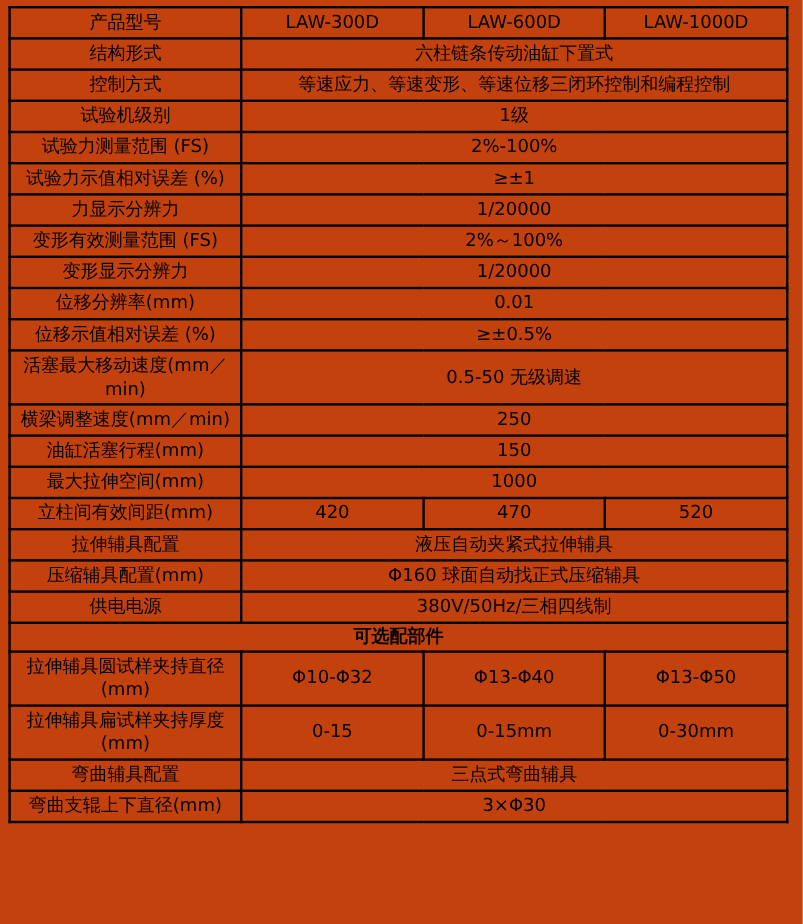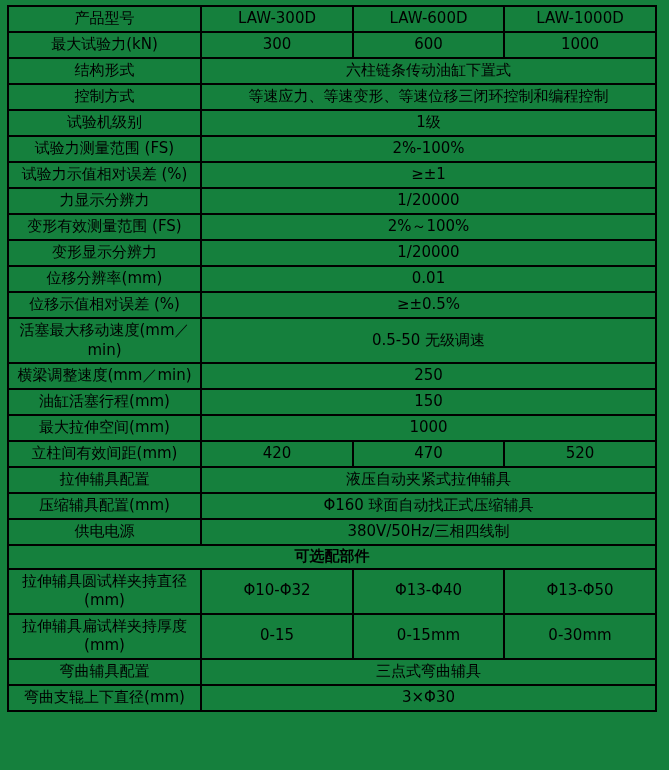--- a/index.html
+++ b/index.html
@@ -9,21 +9,21 @@
     width: 669px;
     height: 770px;
     font-family: "DejaVu Sans", sans-serif;
     color: #000000;
   }
   .page {
     box-sizing: border-box;
     width: 669px;
     height: 770px;
     padding: 5px 14px 8px 7px;
-    background: #15803d;
+    background: #c2410c;
   }
   table.spec {
     border-collapse: collapse;
     table-layout: fixed;
     width: 648px;
   }
   table.spec td {
     border: 2px solid #000000;
     text-align: center;
     vertical-align: middle;
@@ -51,26 +51,20 @@
       <col style="width:152px">
       <col style="width:151px">
       <col style="width:152px">
     </colgroup>
     <tbody>
       <tr class="h26">
         <td>产品型号</td>
         <td>LAW-300D</td>
         <td>LAW-600D</td>
         <td>LAW-1000D</td>
-      </tr>
-      <tr class="h26">
-        <td>最大试验力(kN)</td>
-        <td>300</td>
-        <td>600</td>
-        <td>1000</td>
       </tr>
       <tr class="h26">
         <td>结构形式</td>
         <td colspan="3">六柱链条传动油缸下置式</td>
       </tr>
       <tr class="h26">
         <td>控制方式</td>
         <td colspan="3">等速应力、等速变形、等速位移三闭环控制和编程控制</td>
       </tr>
       <tr class="h26">

